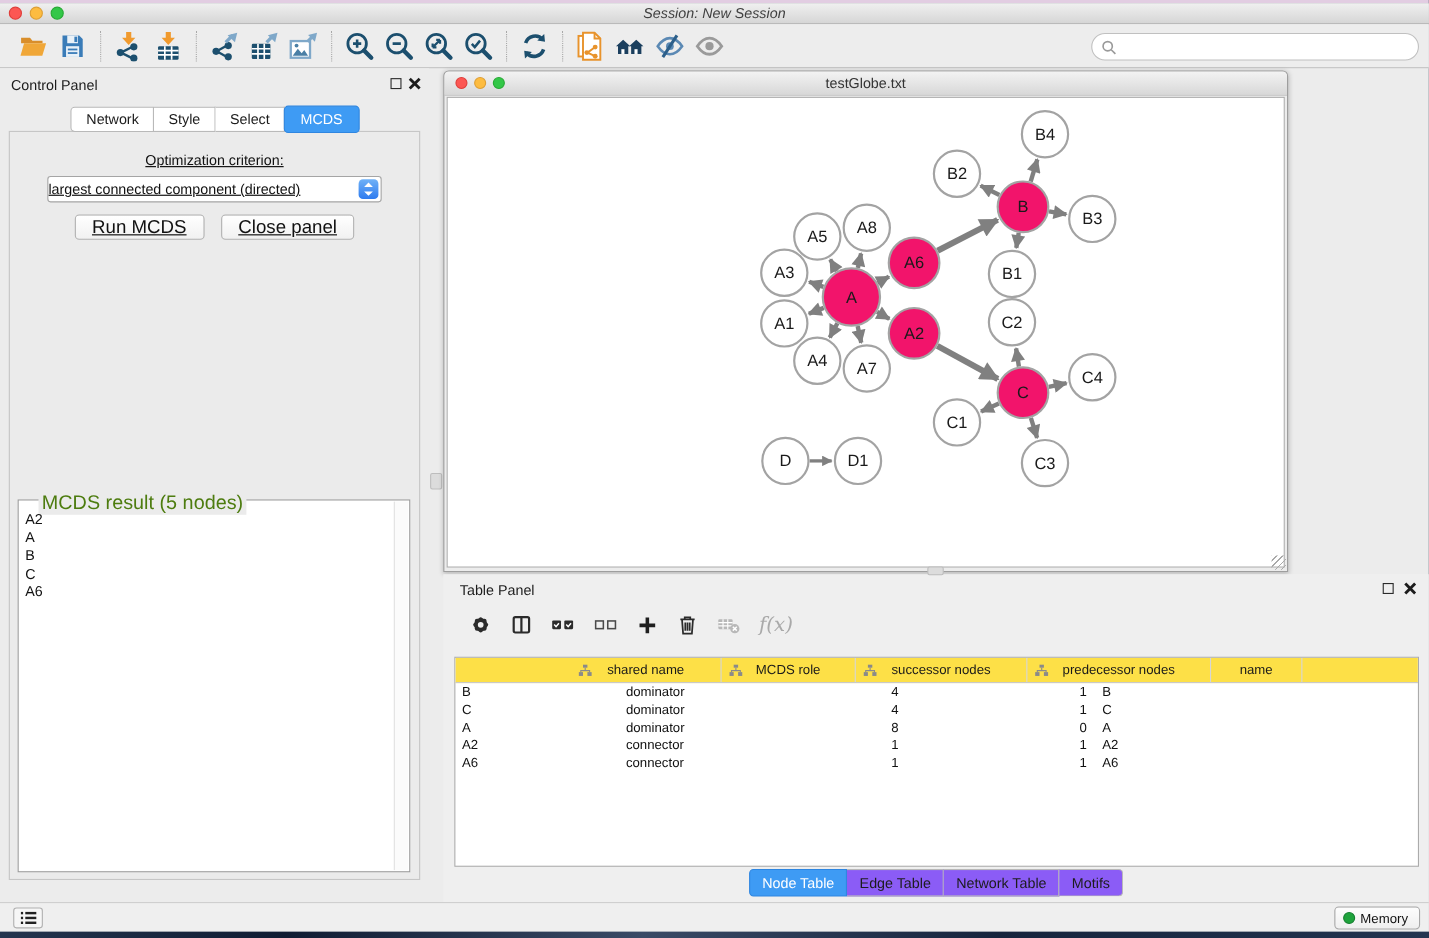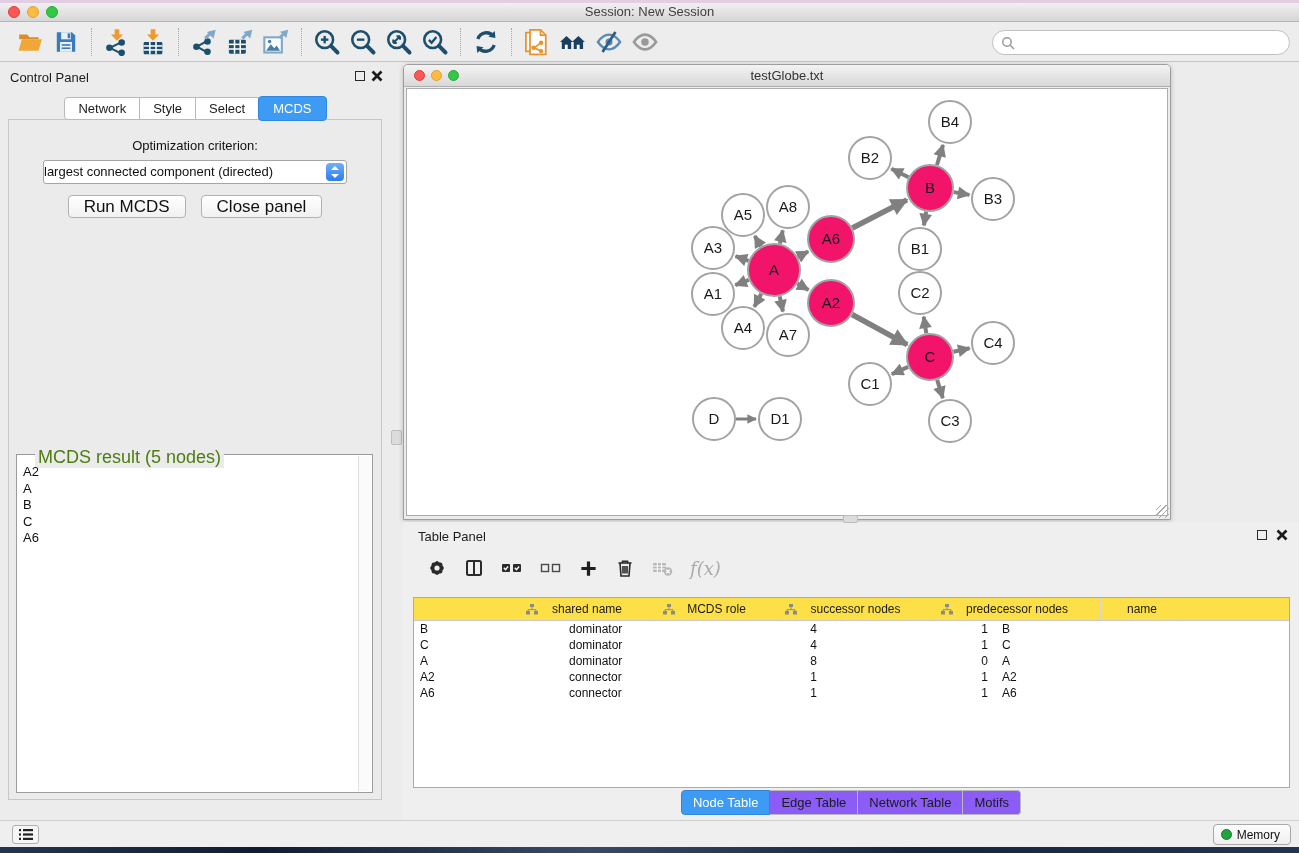--- a/index.html
+++ b/index.html
@@ -8,21 +8,21 @@
   #app { position:relative; width:1299px; height:853px; overflow:hidden; }
 
   .desktop-top { position:absolute; top:0; left:0; right:0; height:3px; background:#e2cde2; }
   .desktop-bottom { position:absolute; bottom:0; left:0; right:0; height:6px;
     background:linear-gradient(90deg,#24354f,#101c33 20%,#3a4a66 45%,#16243d 70%,#233450); }
 
   .main-window { position:absolute; top:3px; left:0; width:1299px; height:844px; background:#ececec; }
 
   
   .titlebar { position:absolute; top:0; left:0; right:0; height:19px;
-    background:linear-gradient(#f0f0f0,#d6d6d6); border-bottom:1px solid #b5b5b5; }
+    background:linear-gradient(#f0f0f0,#d6d6d6); border-bottom:1px solid #b5b5b5;font-style:italic; }
   .lights { position:absolute; left:8px; top:3px; display:flex; gap:7px; }
   .light { width:12px; height:12px; border-radius:50%; }
   .light.red { background:#fc5753; border:1px solid #df3e3a; }
   .light.yellow { background:#fdbc40; border:1px solid #de9f34; }
   .light.green { background:#33c748; border:1px solid #27aa35; }
   .titlebar .title { text-align:center; font-size:13px; line-height:18px; color:#404040; }
 
   
   .toolbar { position:absolute; top:19px; left:0; right:0; height:40px; background:#ededed;
     border-bottom:1px solid #c4c4c4; display:flex; align-items:center; padding-left:12px; }
@@ -40,21 +40,21 @@
   .panel-close { position:absolute; top:8px; width:12px; height:12px; }
   .cp-header .panel-float { right:25px; } .cp-header .panel-close { right:7px; }
   .x-icon { stroke:#1c1c1c; stroke-width:2.6; }
 
   .cp-tabs { display:flex; justify-content:center; margin-top:7px; position:relative; z-index:2; }
   .cp-tab { background:#fff; border:1px solid #b9b9b9; border-left:none; font-size:13px; color:#1c1c1c;
     padding:3px 13px; line-height:15px; }
   .cp-tab:first-child { border-left:1px solid #b9b9b9; border-radius:4px 0 0 4px; }
   .cp-tab.selected { background:#3e9bf4; color:#fff; border:1px solid #2f86e0; border-radius:4px; margin:-1px -1px; padding:4px 14px; }
   .cp-body { position:absolute; left:8px; right:8px; top:57px; bottom:20px; background:#ebebeb;
-    border:1px solid #c6c6c6; text-align:center; }
+    border:1px solid #c6c6c6; text-align:center;text-decoration:underline; }
   .opt-label { margin-top:18px; font-size:13px; color:#111; }
   .select-box { position:relative; width:304px; height:24px; margin:7px auto 0; background:#fff;
     border:1px solid #a5a5a5; border-radius:3px; text-align:left; }
   .select-box .sel-text { font-size:13px; line-height:22px; padding-left:0; color:#111; display:block;
     white-space:nowrap; overflow:hidden; }
   .spinner { position:absolute; right:2px; top:2px; width:18px; height:18px; border-radius:4px;
     background:linear-gradient(#6fb1f7,#2e7bef); }
   .spinner .up, .spinner .dn { position:absolute; left:5px; width:0; height:0; border-left:4px solid transparent; border-right:4px solid transparent; }
   .spinner .up { top:3px; border-bottom:4.5px solid #fff; }
   .spinner .dn { bottom:3px; border-top:4.5px solid #fff; }

